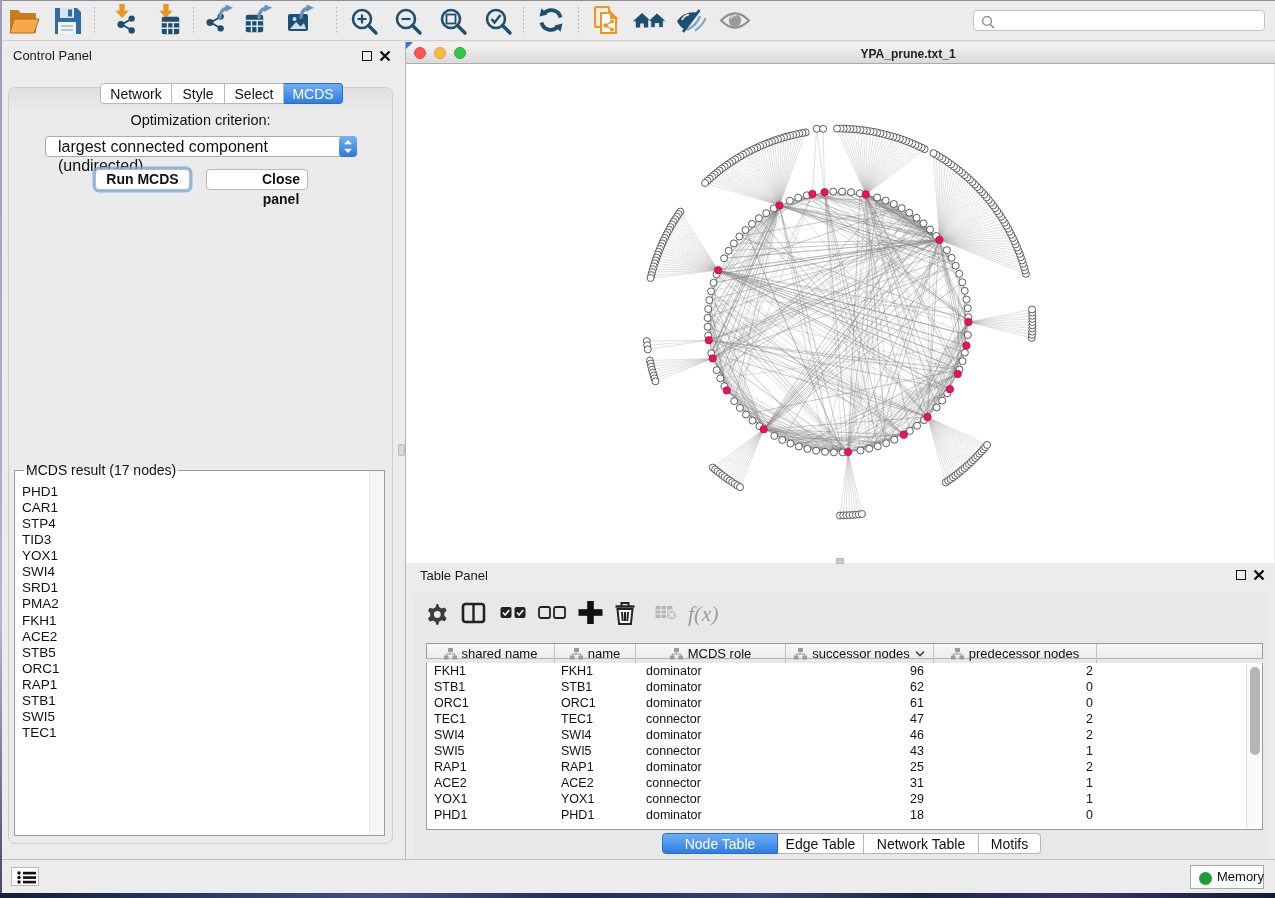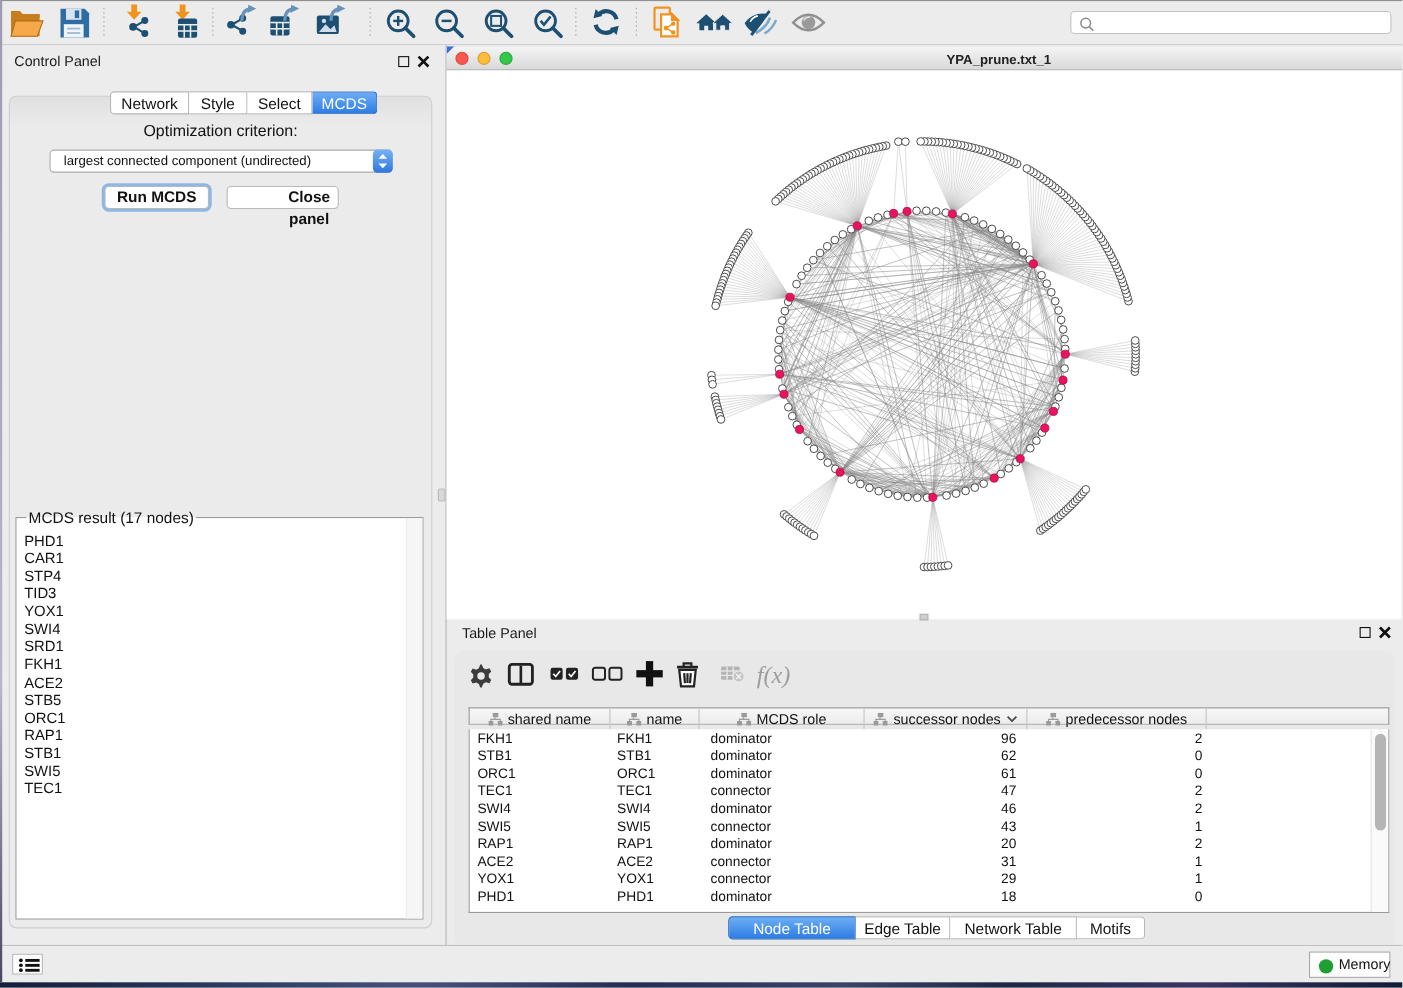--- a/index.html
+++ b/index.html
@@ -18,21 +18,21 @@
   border:1px solid #cecece; border-radius:7px;
   background:linear-gradient(#e0e0e0, #ebebeb 26px, #ebebeb); }
 .tabs { position:absolute; display:flex; }
 .tab { height:21px; background:#fff; border:1px solid #b7b7b7; border-left:none;
   font-size:14px; color:#111; text-align:center; line-height:20px; }
 .tab.first { border-left:1px solid #b7b7b7; border-radius:4px 0 0 4px; }
 .tab.last { border-radius:0 4px 4px 0; }
 .tab.sel { background:linear-gradient(#6daef5,#2e7de4); color:#fff; border-color:#2a6dc4; }
 #opt-label { left:0px; top:112px; width:401px; text-align:center; font-size:14.5px; color:#111; }
 #combo { left:45px; top:136px; width:312px; height:21px; background:#fff;
-  border:1px solid #ababab; border-radius:4px; font-size:12px; color:#111;
+  border:1px solid #ababab; border-radius:4px; font-size:16px; color:#111;
   line-height:19px; padding-left:12px; }
 #combo-btn { left:339px; top:136px; width:18px; height:21px; border-radius:4px;
   background:linear-gradient(#76b2f5,#3077dd); }
 .btn { position:absolute; height:21px; background:#fff;
   border:1px solid #b9b9b9; border-radius:4px; font-size:14px; color:#111;
   text-align:center; line-height:19.5px;font-weight:bold; }
 #run { left:95px; top:169px; width:95px; box-shadow:0 0 0 2.5px rgba(110,165,230,.75); }
 #close { left:206px; top:169px; width:102px;padding-left:48px; }
 #group { left:14px; top:470px; width:371px; height:366px; background:#fff;
   border:1px solid #9b9b9b; }
@@ -250,20 +250,21 @@
 <div class="abs" id="scrolltrack"></div>
 <div class="abs" id="group-label">MCDS result (17 nodes)</div>
 <div class="abs" id="list">
     <div class="li">PHD1</div>
     <div class="li">CAR1</div>
     <div class="li">STP4</div>
     <div class="li">TID3</div>
     <div class="li">YOX1</div>
     <div class="li">SWI4</div>
     <div class="li">SRD1</div>
+    <div class="li">PMA2</div>
     <div class="li">FKH1</div>
     <div class="li">ACE2</div>
     <div class="li">STB5</div>
     <div class="li">ORC1</div>
     <div class="li">RAP1</div>
     <div class="li">STB1</div>
     <div class="li">SWI5</div>
     <div class="li">TEC1</div>
   </div>
 
@@ -733,21 +734,21 @@
       <div class="c1">SWI5</div>
       <div class="c2">SWI5</div>
       <div class="c3">connector</div>
       <div class="c4">43</div>
       <div class="c5">1</div>
     </div>
     <div class="tr">
       <div class="c1">RAP1</div>
       <div class="c2">RAP1</div>
       <div class="c3">dominator</div>
-      <div class="c4">20</div>
+      <div class="c4">25</div>
       <div class="c5">2</div>
     </div>
     <div class="tr">
       <div class="c1">ACE2</div>
       <div class="c2">ACE2</div>
       <div class="c3">connector</div>
       <div class="c4">31</div>
       <div class="c5">1</div>
     </div>
     <div class="tr">

